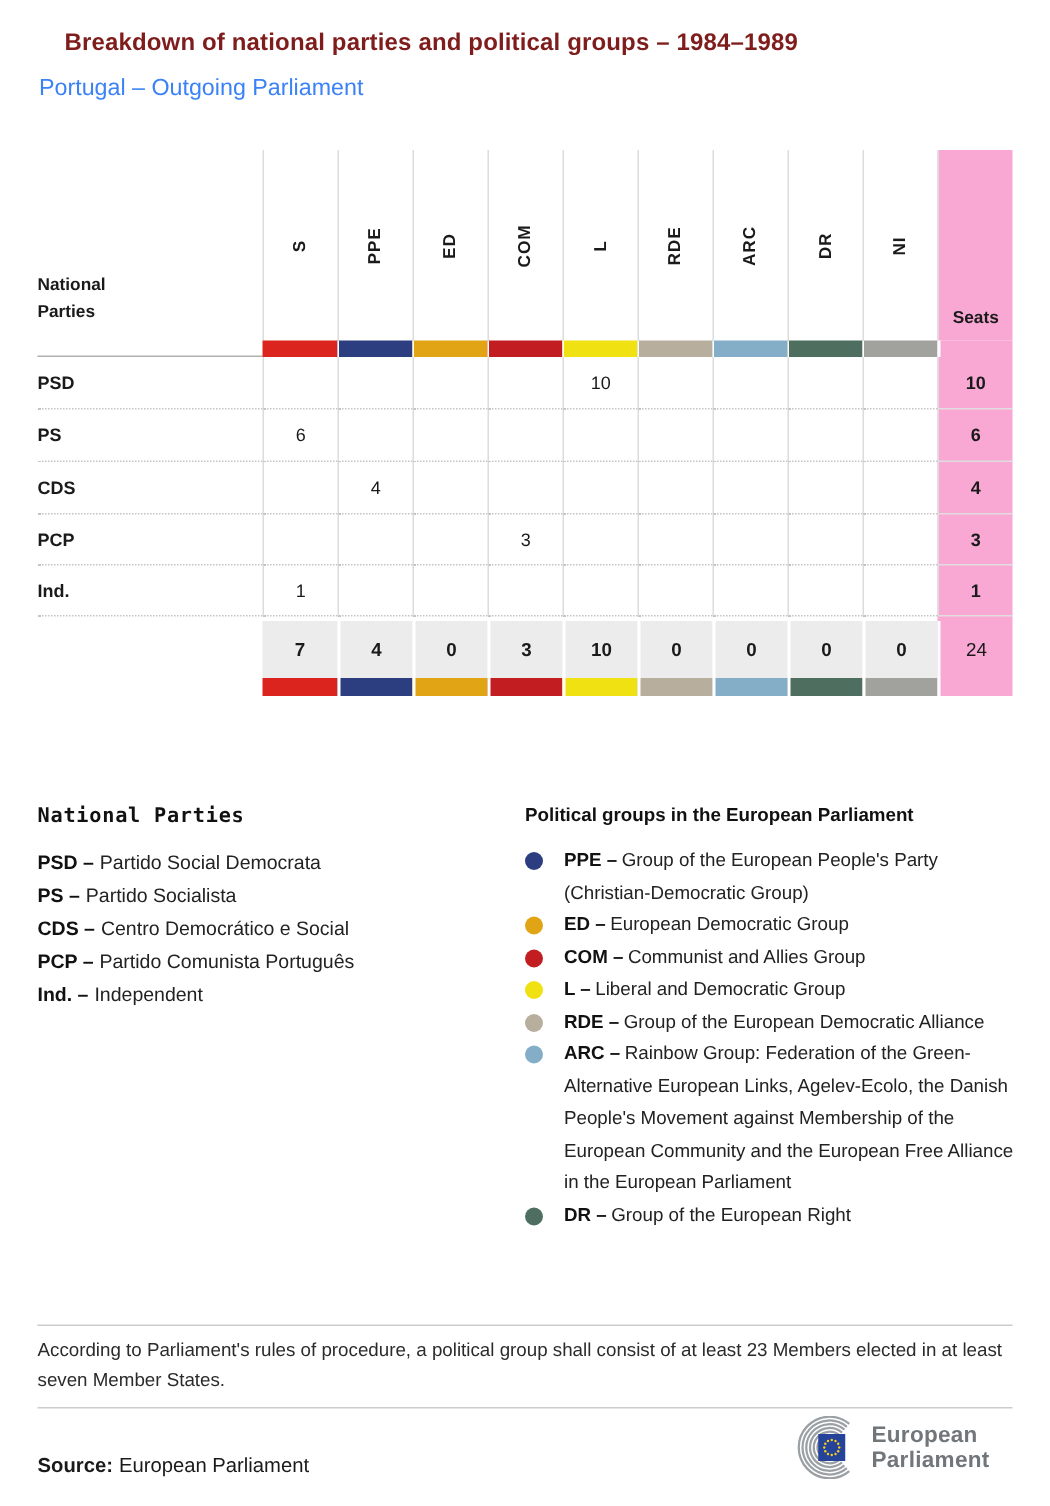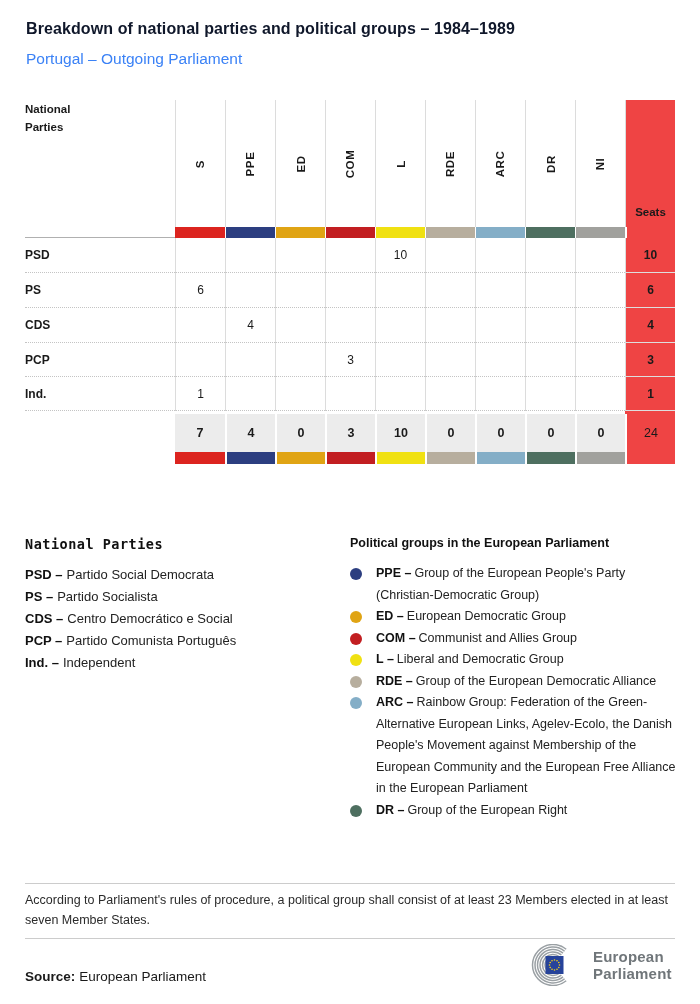--- a/index.html
+++ b/index.html
@@ -1,31 +1,31 @@
 <!DOCTYPE html>
 <html><head>
 <meta charset="utf-8">
 <style>
   * { margin:0; padding:0; box-sizing:border-box; }
   html,body { width:700px; height:1004px; background:#ffffff;
     font-family:"Liberation Sans", sans-serif; color:#1a1a1a; }
   body { position:relative; overflow:hidden; }
 
-  .title { position:absolute; left:26px; top:20px; font-size:16px; font-weight:bold; color:#0f172a; letter-spacing:.1px; }
+  .title { position:absolute; left:43px; top:20px; font-size:16px; font-weight:bold; color:#7f1d1d; letter-spacing:.1px; }
   .subtitle { position:absolute; left:26px; top:50px; font-size:15.5px; font-weight:400; color:#3b82f6; }
 
   
   .ep-table { position:absolute; left:25px; top:100px; width:650px; }
   .trow-flex { display:flex; width:650px; }
   .c-label { width:150px; flex:0 0 150px; }
   .c-grp { width:50px; flex:0 0 50px; }
-  .c-seat { width:50px; flex:0 0 50px; background:#ef4444; }
+  .c-seat { width:50px; flex:0 0 50px; background:#f9a8d4; }
 
   .hrow { height:127px; }
-  .hrow .c-label { display:flex; flex-direction:column; justify-content:flex-start; padding-bottom:10px;
+  .hrow .c-label { display:flex; flex-direction:column; justify-content:flex-end; padding-bottom:10px;
       font-size:11.5px; font-weight:bold; line-height:18px; }
   .hrow .ghead { border-left:1px solid #dcdcdc; display:flex; align-items:center; justify-content:center; }
   .hrow .ghead span { transform:rotate(-90deg); font-size:11.5px; font-weight:bold; letter-spacing:.6px; white-space:nowrap; }
   .hrow .c-seat { border-left:1px solid #dcdcdc; display:flex; align-items:flex-end; justify-content:center;
       padding-bottom:9px; font-size:11.5px; font-weight:bold; }
 
   .barrow { height:11px; }
   .barrow .c-label { border-bottom:1px solid #b0b0b0; }
   .gbar + .gbar { border-left:1px solid #ffffff; }
   .barrow .c-seat { border-left:2px solid #ffffff; }
@@ -65,21 +65,21 @@
   .gitem .dot { width:12px; height:12px; border-radius:50%; margin-top:5px; }
   .gitem b { color:#111; margin-right:3px; }
 
   
   .rule { position:absolute; left:25px; width:650px; border-top:1px solid #cccccc; }
   .rule1 { top:883px; } .rule2 { top:938px; }
   .note { position:absolute; left:25px; top:891px; width:650px; font-size:12.5px; line-height:19.5px; color:#2b2b2b; }
   .source { position:absolute; left:25px; top:969px; font-size:13.5px; color:#1a1a1a; }
   .source b { margin-right:4px; }
 
-  .logo { position:absolute; left:526px; top:944px; display:flex; align-items:center; gap:20px; }
+  .logo { position:absolute; left:526px; top:944px; display:flex; align-items:center; gap:8px; }
   .logo-text { font-size:15px; font-weight:bold; color:#70767a; line-height:17.5px; letter-spacing:.2px; }
 </style>
 </head>
 <body>
 
 <div class="title">Breakdown of national parties and political groups – 1984–1989</div>
 <div class="subtitle">Portugal – Outgoing Parliament</div>
 
 <div class="ep-table">
 

